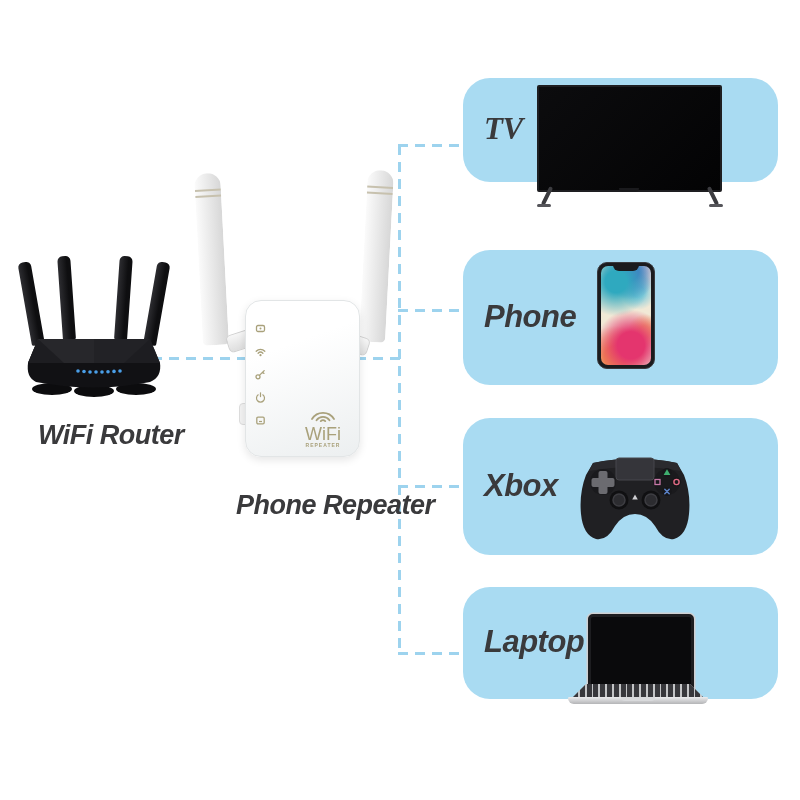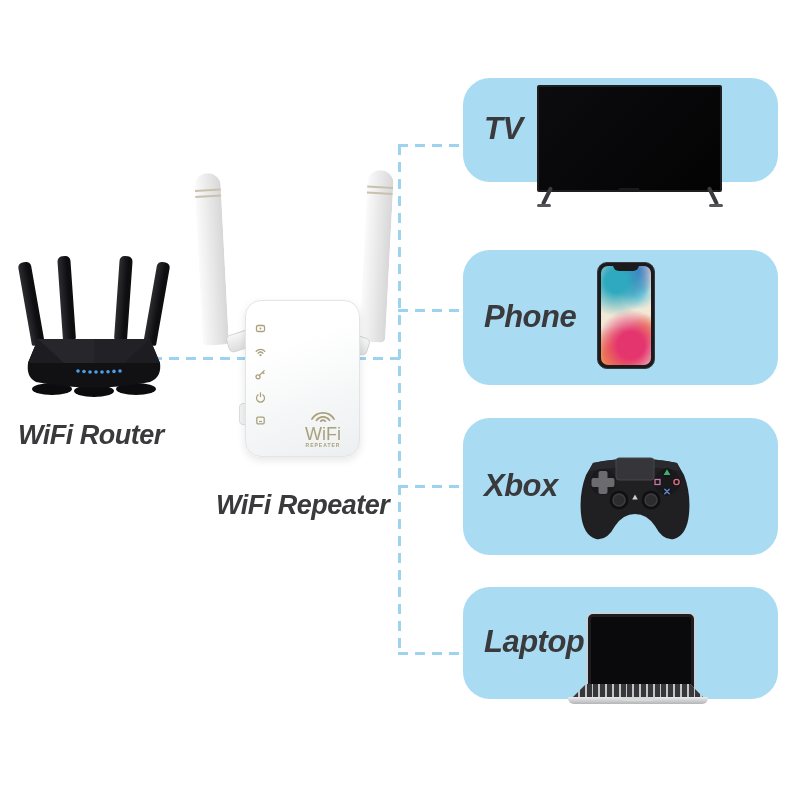--- a/index.html
+++ b/index.html
@@ -12,28 +12,28 @@
   .line-v{width:3px;background:repeating-linear-gradient(180deg,var(--connector-line) 0 10px,transparent 10px 17px);}
   .line-main{left:152px;top:357px;width:248px;}
   .line-trunk{left:398px;top:145px;height:510px;}
   .line-tv{left:398px;top:144px;width:67px;}
   .line-phone{left:398px;top:309px;width:67px;}
   .line-xbox{left:398px;top:485px;width:67px;}
   .line-laptop{left:398px;top:652px;width:67px;}
 
   
   .panel{position:absolute;left:463px;width:315px;background:var(--panel);border-radius:27px;}
-  .panel-tv{top:78px;height:104px;}
+  .panel-tv{top:78px;height:104px;font-family:Liberation Serif, serif;}
   .panel-phone{top:250px;height:135px;}
   .panel-xbox{top:418px;height:137px;}
   .panel-laptop{top:587px;height:112px;}
   .panel-label{position:absolute;left:21px;top:50%;transform:translateY(-52%);
     font-size:31px;font-weight:bold;font-style:italic;color:var(--label-text);letter-spacing:-0.5px;white-space:nowrap;}
 
-  .device-label{position:absolute;font-weight:bold;font-style:italic;color:var(--label-text);letter-spacing:-0.5px;white-space:nowrap;}
+  .device-label{position:absolute;font-weight:bold;font-style:italic;color:var(--label-text);letter-spacing:-0.5px;white-space:nowrap;margin-left:20px;}
   .router-label{left:18px;top:420px;font-size:27px;}
   .repeater-label{left:216px;top:490px;font-size:27px;}
 
   
   .tv-screen{position:absolute;left:74px;top:7px;width:181px;height:103px;background:linear-gradient(135deg,#0c0c0e,#030304);border:2px solid #1e1e21;border-radius:2px;}
   .tv-leg{position:absolute;width:4px;height:20px;background:#3c3c40;border-radius:2px;}
   .tv-leg-left{left:82px;top:108px;transform:rotate(26deg);}
   .tv-leg-right{left:248px;top:108px;transform:rotate(-26deg);}
   .tv-foot{position:absolute;width:14px;height:3px;background:#55555a;border-radius:2px;}
   .tv-foot-left{left:74px;top:126px;}
@@ -169,21 +169,21 @@
         <svg width="34" height="15" viewBox="0 0 34 15">
           <path d="M6,12 A13,13 0 0 1 28,12" fill="none" stroke="currentColor" stroke-width="1.8" stroke-linecap="round"></path>
           <path d="M10.5,13.2 A8,8 0 0 1 23.5,13.2" fill="none" stroke="currentColor" stroke-width="1.8" stroke-linecap="round"></path>
           <path d="M14.8,14.2 A3.2,3.2 0 0 1 19.2,14.2" fill="none" stroke="currentColor" stroke-width="1.8" stroke-linecap="round"></path>
         </svg>
         <div class="rep-logo-text">WiFi</div>
         <div class="rep-logo-sub">REPEATER</div>
       </div>
     </div>
   </div>
-  <div class="device-label repeater-label">WiFi Repeater</div>
+  <div class="device-label repeater-label">Phone Repeater</div>
 
   <div class="panel panel-tv">
     <div class="panel-label">TV</div>
     <div>
       <div class="tv-screen"></div>
       <div class="tv-leg tv-leg-left"></div>
       <div class="tv-leg tv-leg-right"></div>
       <div class="tv-foot tv-foot-left"></div>
       <div class="tv-foot tv-foot-right"></div>
       <div class="tv-center-bump"></div>

